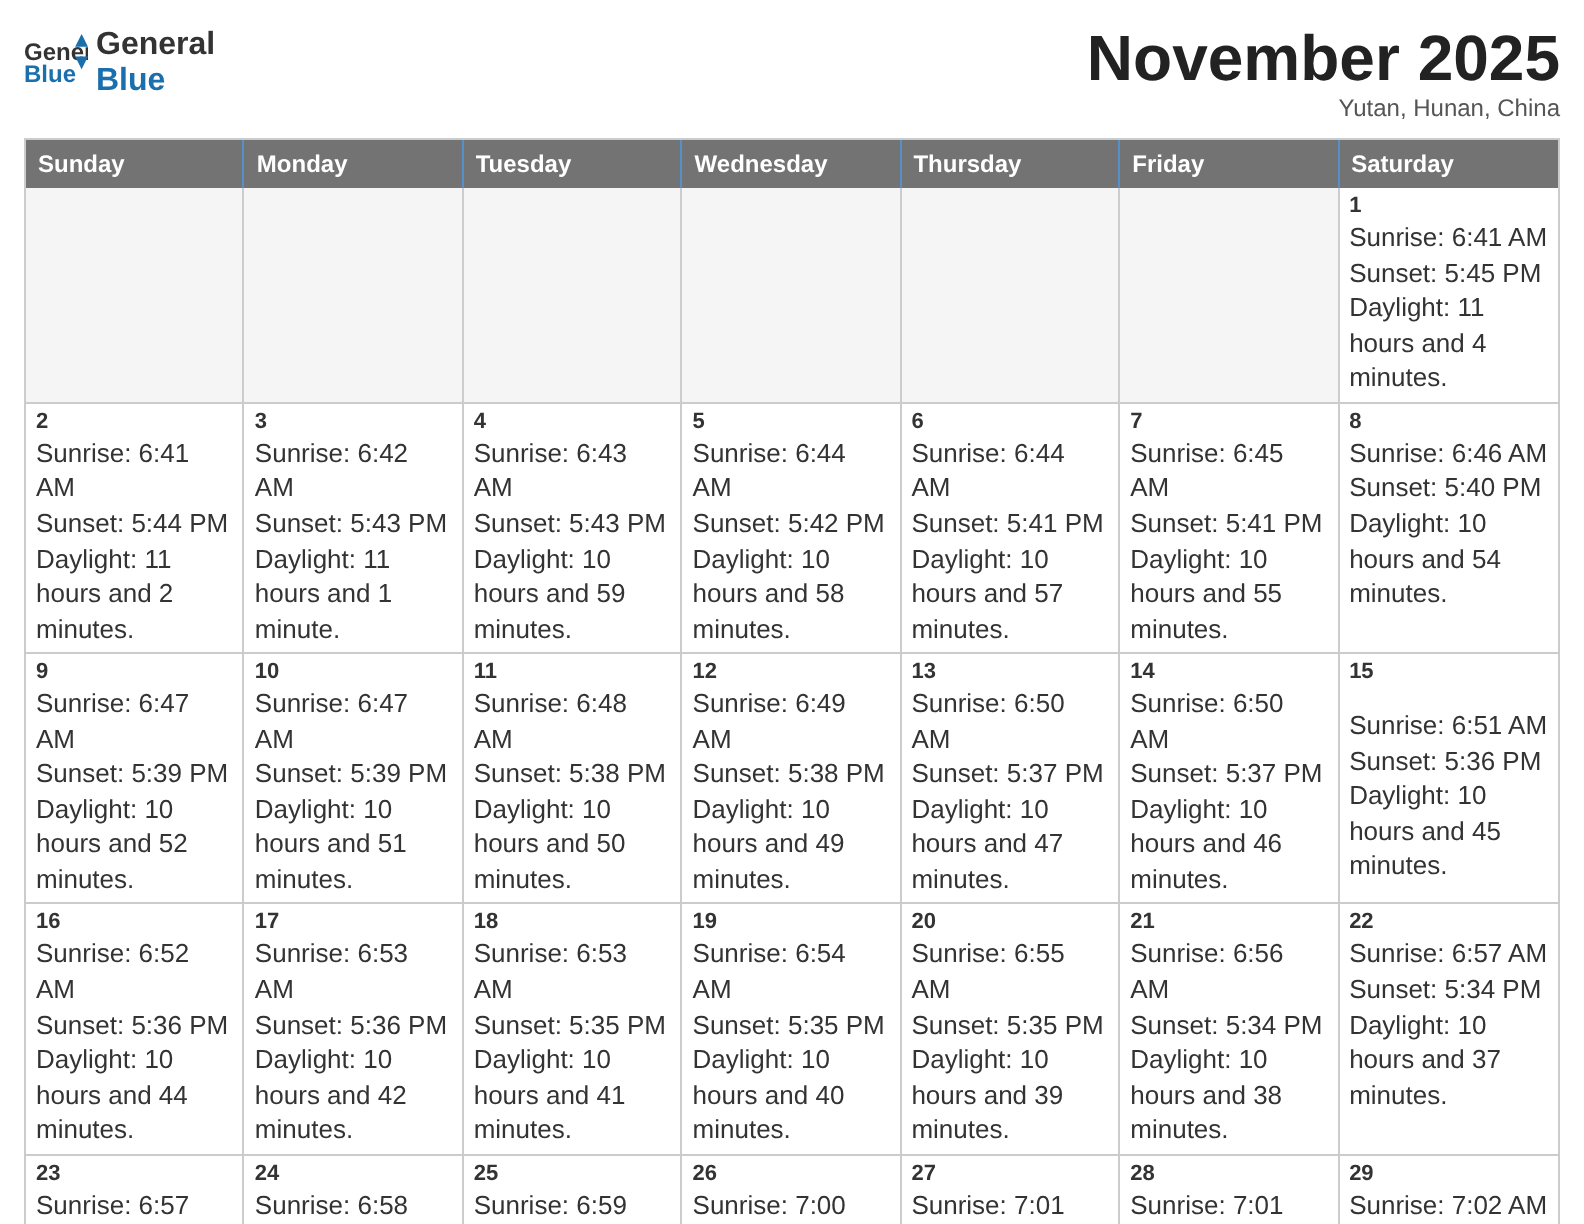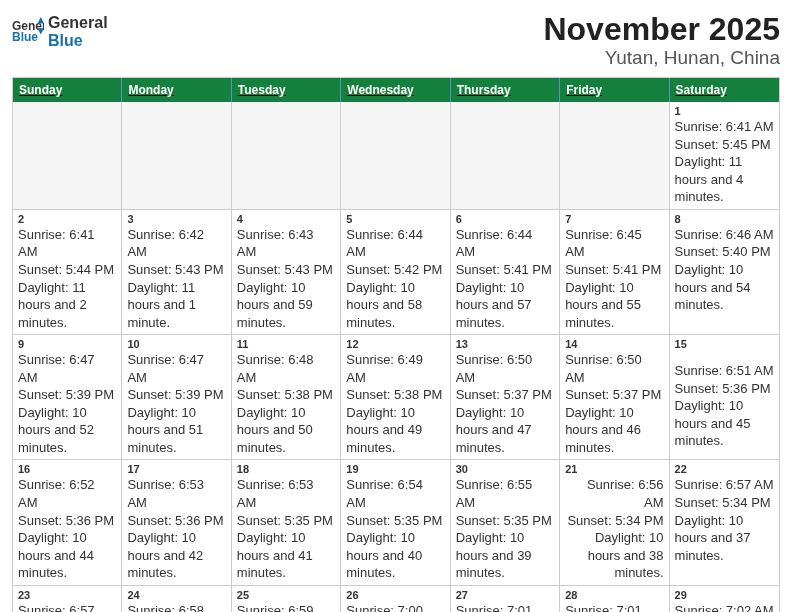--- a/index.html
+++ b/index.html
@@ -35,34 +35,33 @@
     .title-block {
       text-align: right;
     }
     .month-title {
       font-size: 32px;
       font-weight: bold;
       color: #222;
       line-height: 1.1;
     }
     .location {
-      font-size: 19px;
+      font-size: 12px;
       color: #555;
     }
     .calendar {
       flex: 1;
       display: flex;
       flex-direction: column;
       border: 1px solid #ccc;
     }
     .cal-header {
       display: grid;
       grid-template-columns: repeat(7, 1fr);
-      background: #15803d;
-      text-decoration: underline;
+      background: #737373;
     }
     .cal-header-cell {
       color: #fff;
       font-size: 12px;
       font-weight: bold;
       padding: 5px 6px;
       border-right: 1px solid #5590c8;
     }
     .cal-header-cell:last-child { border-right: none; }
     .cal-body {
@@ -256,28 +255,28 @@
 Sunset: 5:35 PM
 Daylight: 10 hours and 41 minutes.</div>
           </div>
           <div class="cal-cell">
             <span class="day-number">19</span>
             <div class="cell-text" style="white-space: pre-line;">Sunrise: 6:54 AM
 Sunset: 5:35 PM
 Daylight: 10 hours and 40 minutes.</div>
           </div>
           <div class="cal-cell">
-            <span class="day-number">30</span>
+            <span class="day-number">20</span>
             <div class="cell-text" style="white-space: pre-line;">Sunrise: 6:55 AM
 Sunset: 5:35 PM
 Daylight: 10 hours and 39 minutes.</div>
           </div>
           <div class="cal-cell">
             <span class="day-number">21</span>
-            <div class="cell-text" style="white-space: pre-line; text-align: right;">Sunrise: 6:56 AM
+            <div class="cell-text" style="white-space: pre-line;">Sunrise: 6:56 AM
 Sunset: 5:34 PM
 Daylight: 10 hours and 38 minutes.</div>
           </div>
           <div class="cal-cell">
             <span class="day-number">22</span>
             <div class="cell-text" style="white-space: pre-line;">Sunrise: 6:57 AM
 Sunset: 5:34 PM
 Daylight: 10 hours and 37 minutes.</div>
           </div>
         </div>

